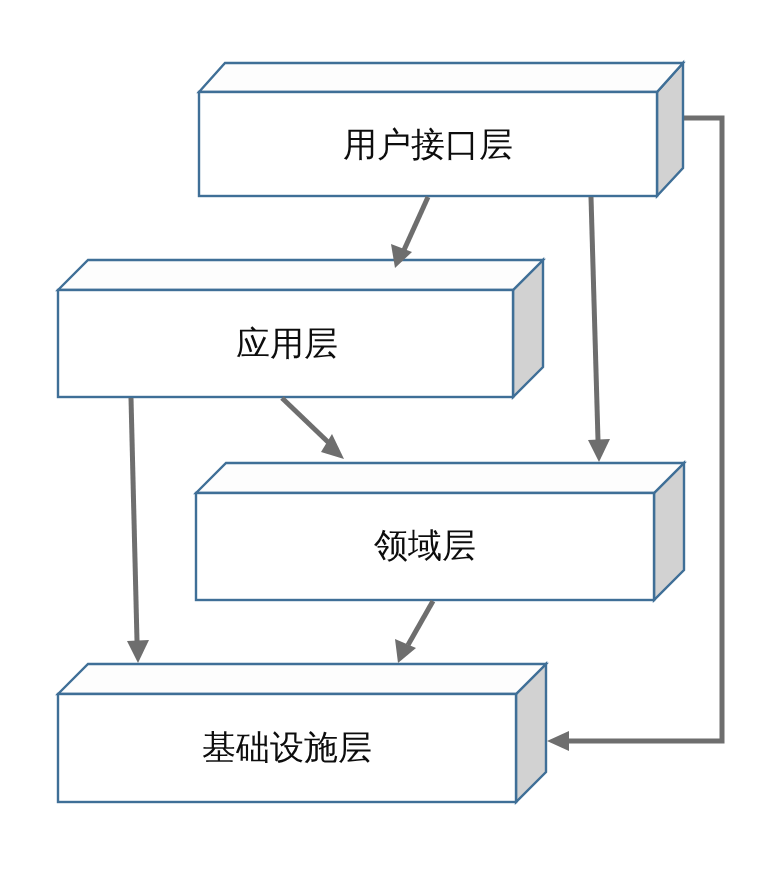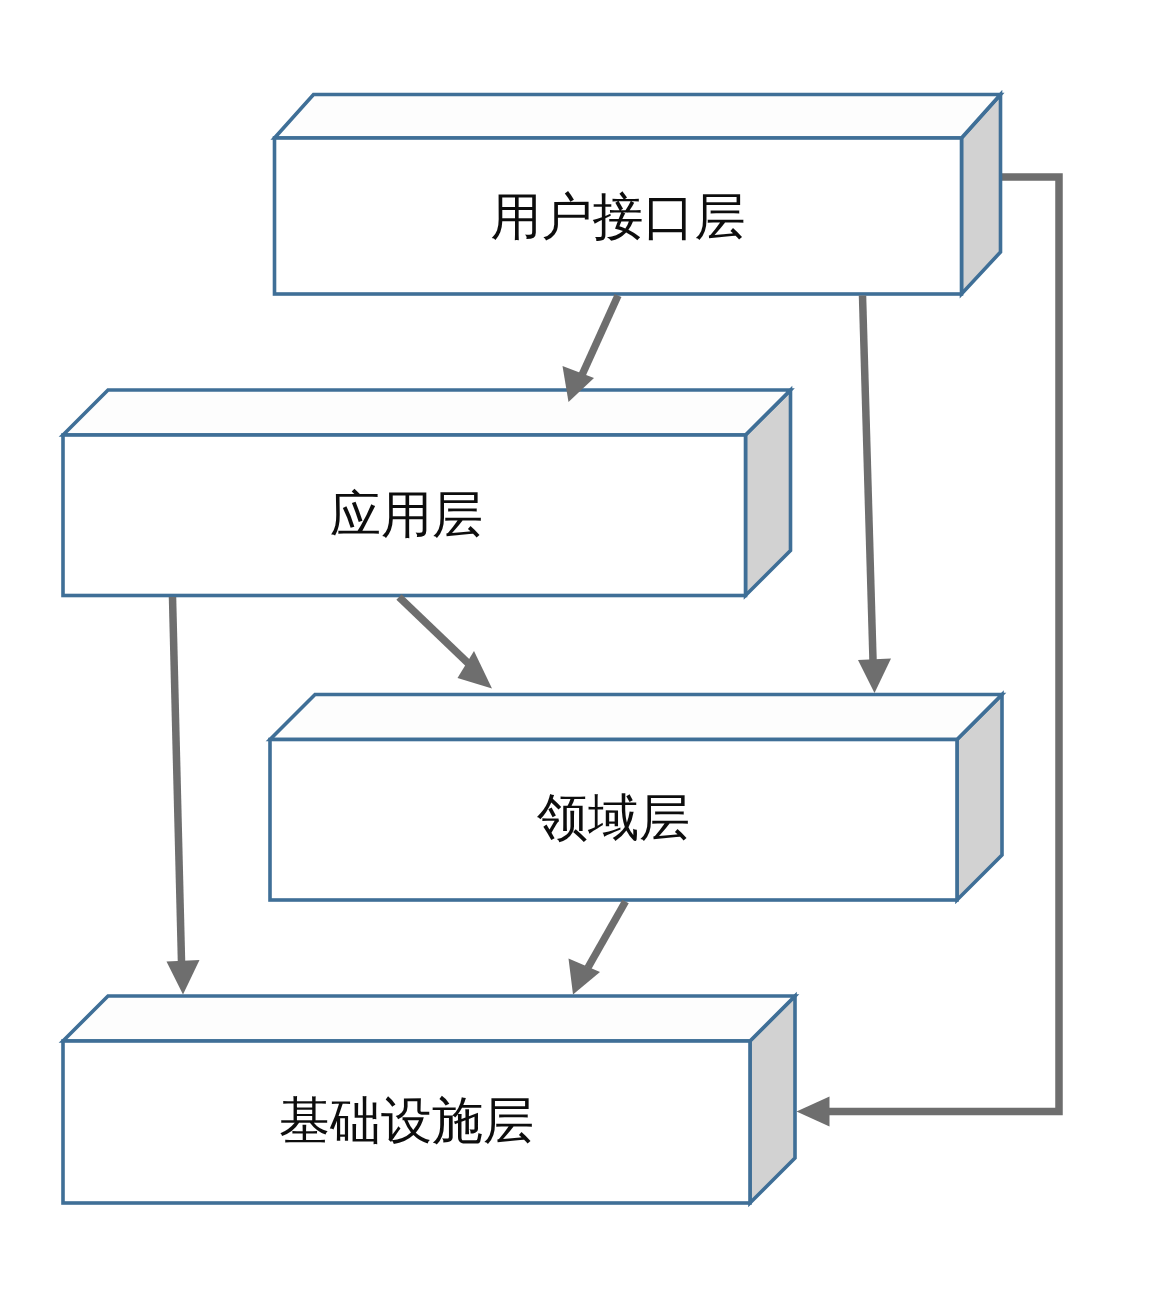--- a/index.html
+++ b/index.html
@@ -11,20 +11,21 @@
     width: 770px;
     height: 874px;
     font-family: "Liberation Serif", serif;
     overflow: hidden;
   }
   #diagram-root {
     position: relative;
     width: 608px;
     height: 874px;
     background: #ffffff;
+    margin-left: 16px;
   }
   svg.diagram-canvas {
     display: block;
     width: 770px;
     height: 874px;
   }
   .box-front {
     fill: #ffffff;
     stroke: #3f6f97;
     stroke-width: 2.4;

